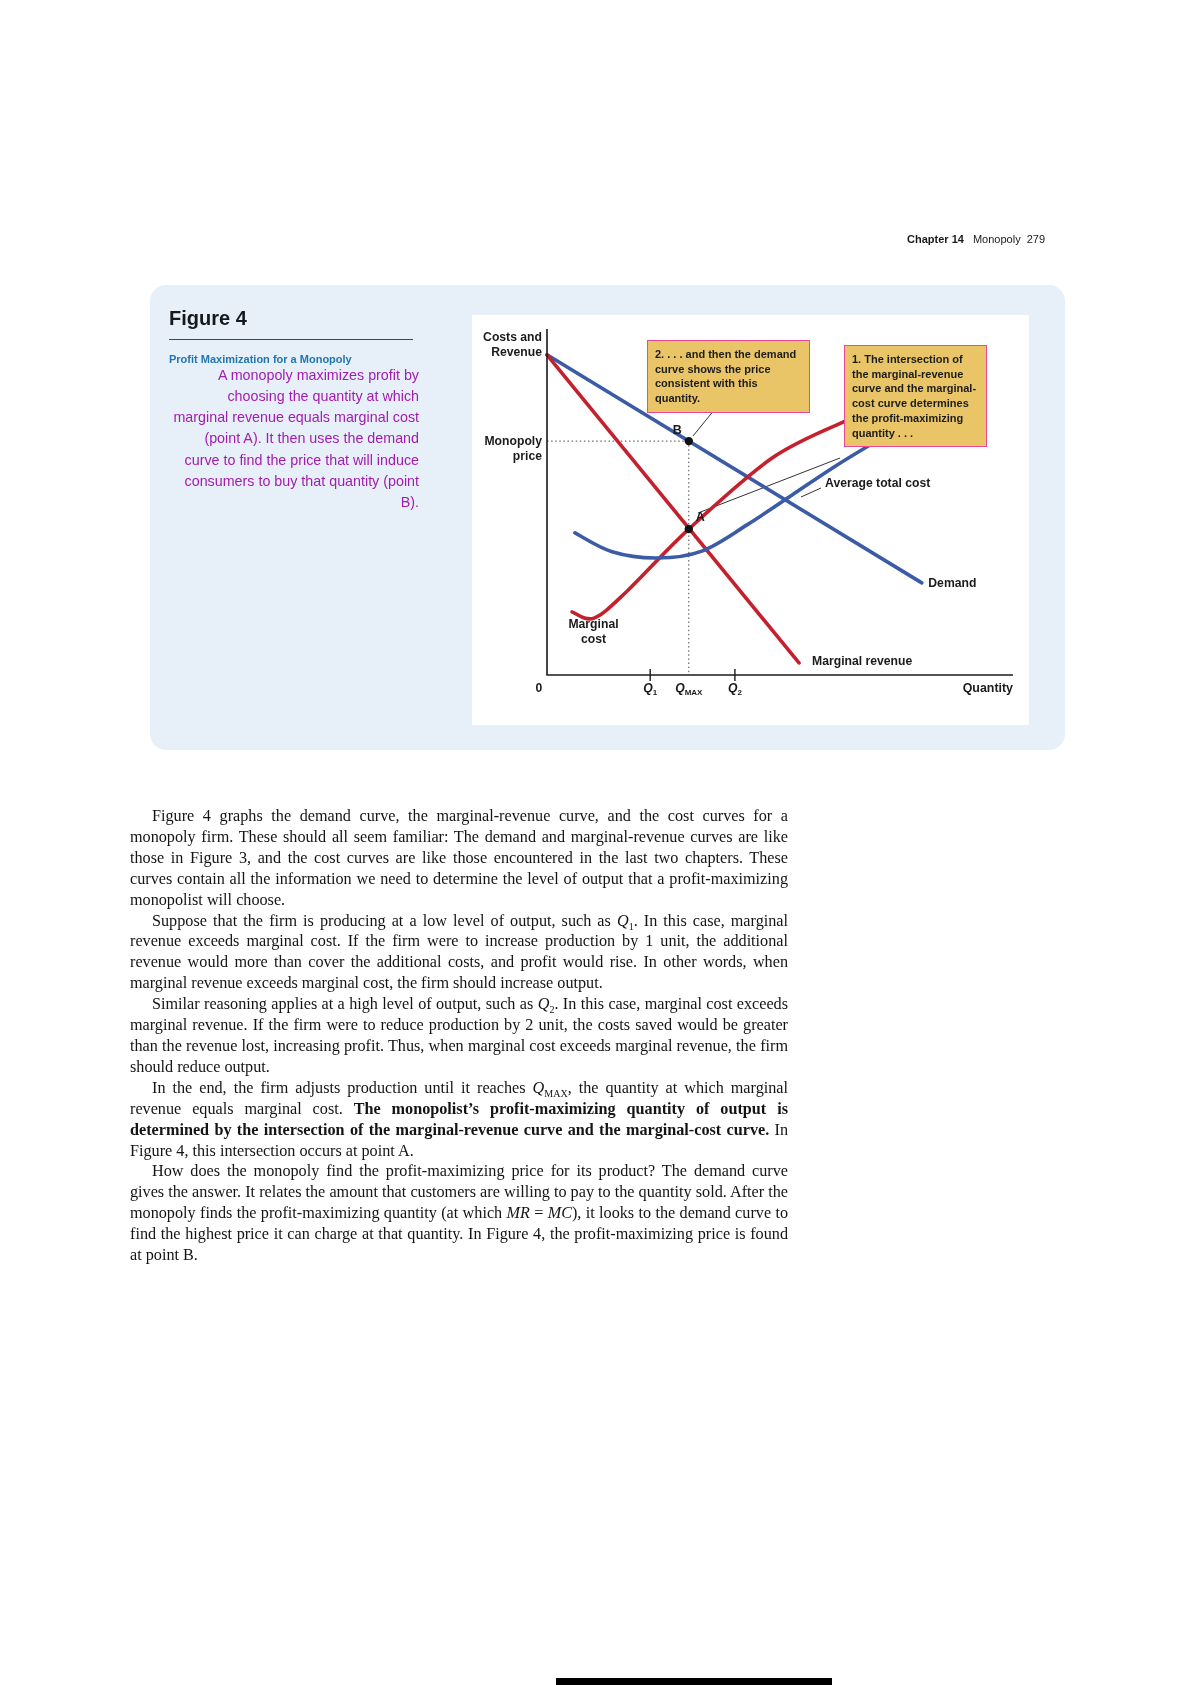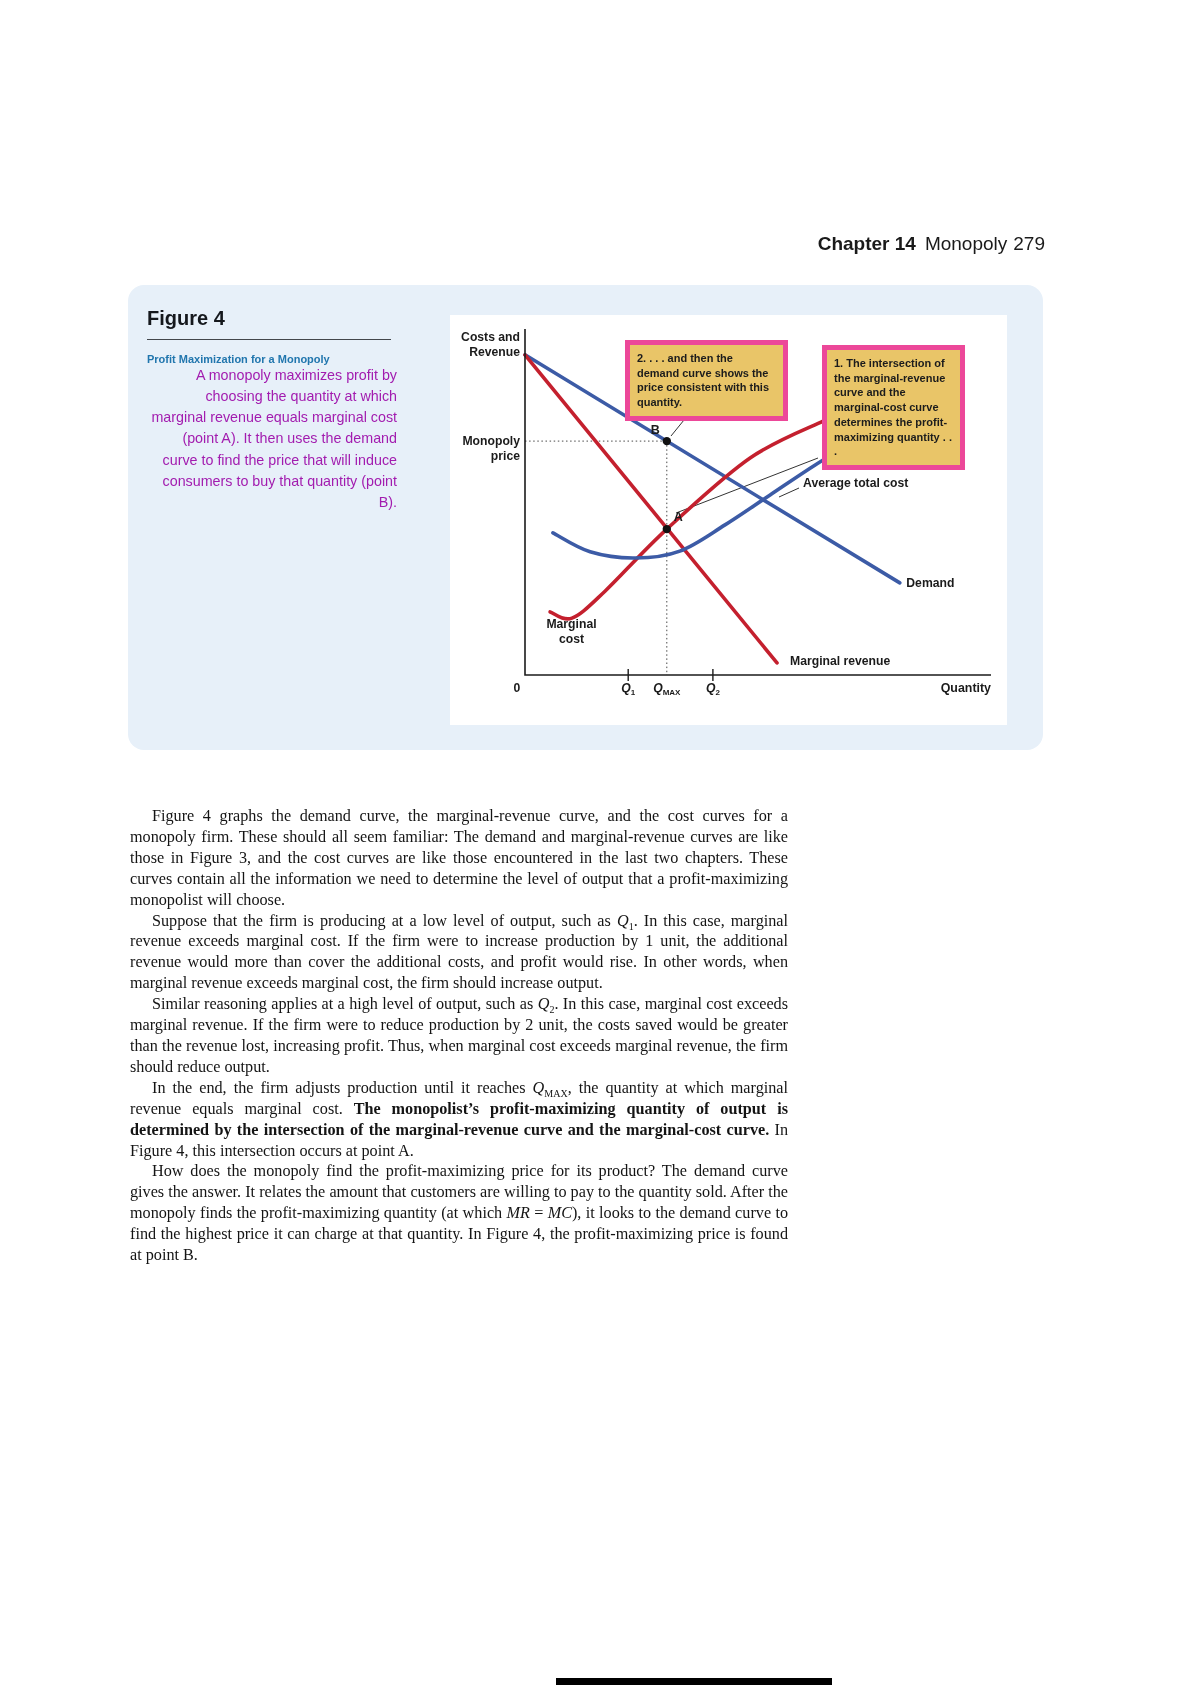--- a/index.html
+++ b/index.html
@@ -1,42 +1,42 @@
 <!DOCTYPE html>
 <html><head>
 <meta charset="utf-8">
 <style>
   * { margin:0; padding:0; box-sizing:border-box; }
   html,body { width:1191px; height:1685px; }
   body { position:relative; background:#ffffff; font-family:"Liberation Serif", serif; overflow:hidden; }
 
   .running-head {
     position:absolute; top:233px; right:146px;
-    font-family:"Liberation Sans", sans-serif; font-size:19px; color:#1a1a1a;
+    font-family:"Liberation Sans", sans-serif; font-size:11px; color:#1a1a1a;
     display:flex; align-items:flex-end;
   }
   .running-head .chapter { font-weight:bold; }
   .running-head .section { margin-left:9px; }
   .running-head .pageno  { margin-left:6px; }
 
   .figure-panel {
-    position:absolute; left:128px; top:285px; width:915px; height:465px;
+    position:absolute; left:150px; top:285px; width:915px; height:465px;
     background:#e7f0f9; border-radius:16px;
   }
   .figure-info { position:absolute; left:19px; top:22px; width:266px; font-family:"Liberation Sans", sans-serif; }
   .figure-title { font-size:20px; font-weight:bold; color:#15181d; }
   .figure-rule  { margin-top:9px; width:244px; border-top:1.5px solid #43474c; }
   .figure-subtitle { margin-top:13px; font-size:11px; font-weight:bold; color:#2176ae; white-space:nowrap; }
   .figure-caption  { font-size:14.3px; color:#a21caf; line-height:1.48; width:250px;text-align:right; }
 
   .chart-box { position:absolute; left:322px; top:30px; width:557px; height:410px; background:#ffffff; }
   .chart-box svg { position:absolute; left:0; top:0; }
 
   .callout {
-    position:absolute; background:#e9c568; border:5px solid #ec4899;
+    position:absolute; background:#e9c568; border:1px solid #ec4899;
     font-family:"Liberation Sans", sans-serif; font-size:11px; font-weight:bold;
     color:#1c1c1c; line-height:1.34; padding:6px 7px;
   }
 
   .body-text {
     position:absolute; left:130px; top:806px; width:658px;
     font-size:16.2px; line-height:20.9px; color:#141414; text-align:justify;
   }
   .body-text p { text-indent:22px; }
   .seg-b { font-weight:bold; }

